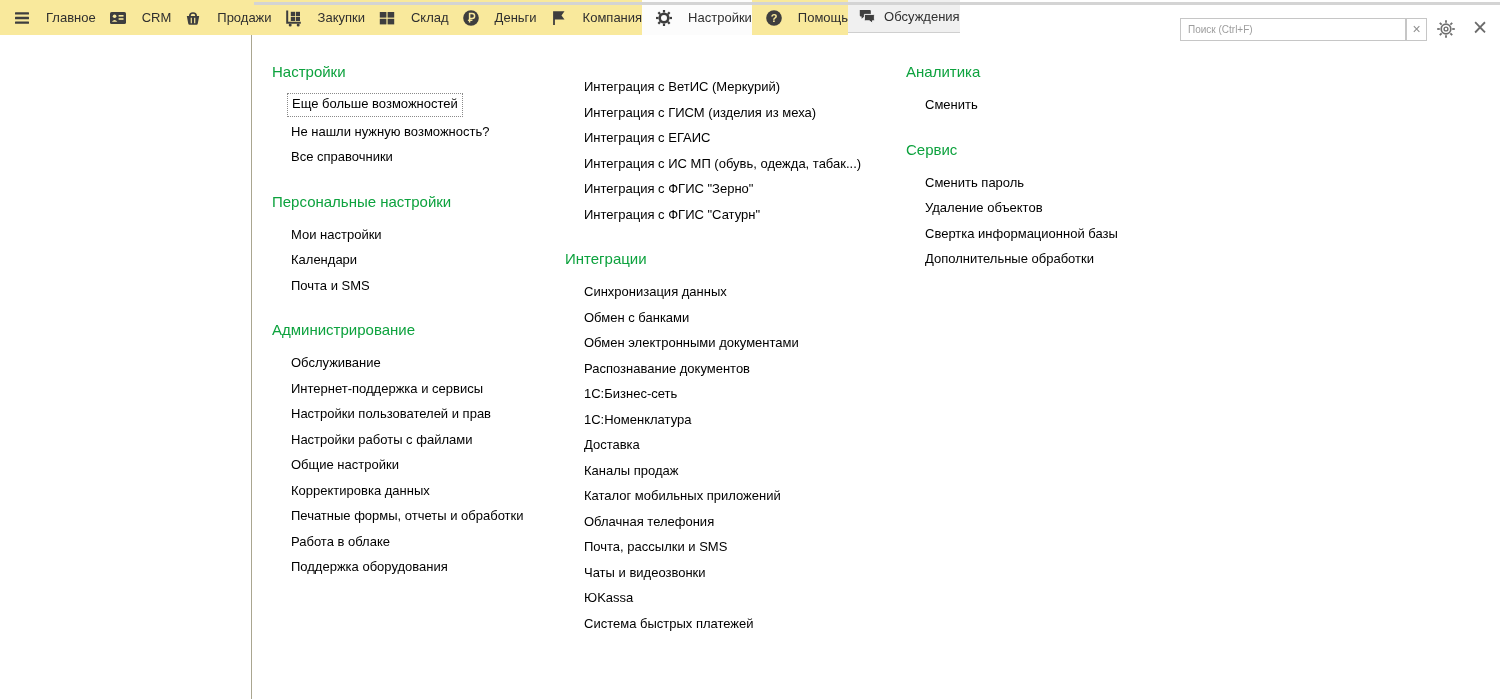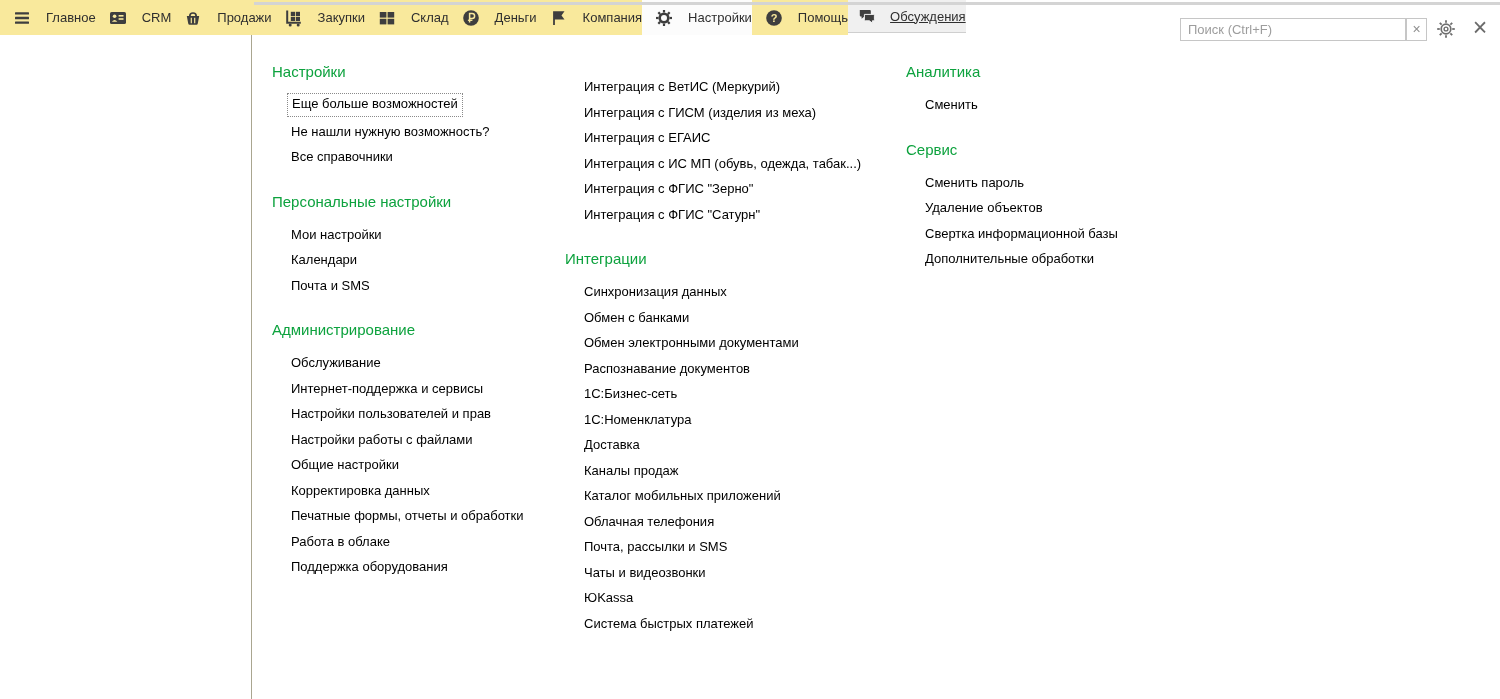--- a/index.html
+++ b/index.html
@@ -11,27 +11,27 @@
            border-right:1px solid #aaa690;display:flex;box-sizing:border-box;}
   .srow{height:35px;display:flex;align-items:center;background:#f9e99c;cursor:pointer;flex:0 0 auto;}
   .srow .ico{width:18px;height:18px;margin-left:13px;display:flex;align-items:center;justify-content:center;flex:0 0 auto;}
   .srow .lbl{margin-left:15px;font-size:13px;color:#2f2f2f;white-space:nowrap;}
   .srow.selected{background:#fcfcfc;}
   .home-row{height:31px;background:#ffffff;border-bottom:1px solid #d9d9d9;border-left:3px solid #2f9e4f;}
   .home-row .ico{margin-left:7px;}
   .home-row .lbl{margin-left:6px;}
   .disc-row{height:32px;background:#f0f0f0;border-bottom:1px solid #cfcfcf;}
   .disc-row .ico{margin-left:10px;}
-  .disc-row .lbl{margin-left:14px;text-decoration:underline;}
+  .disc-row .lbl{margin-left:8px;}
   .side-rest{flex:1 1 auto;background:#f1f1f1;}
 
   
   .top-line{position:absolute;left:254px;right:0;top:2px;height:3px;background:#d4d4d4;}
   .search-input{position:absolute;left:1180px;top:18px;width:226px;height:23px;box-sizing:border-box;
-                border:1px solid #c6c6c6;border-radius:0;padding:8px 7px;font-size:13px;color:#333;
+                border:1px solid #c6c6c6;border-radius:0;padding:8px 7px;font-size:10px;color:#333;
                 font-family:"Liberation Sans","DejaVu Sans",sans-serif;outline:none;}
   .search-input::placeholder{color:#9d9d9d;opacity:1;}
   .clear-btn{position:absolute;left:1406px;top:18px;width:21px;height:23px;box-sizing:border-box;
              border:1px solid #c6c6c6;background:#fff;color:#8f8f8f;font-size:14px;line-height:21px;
              text-align:center;cursor:pointer;user-select:none;}
   .gear-btn{position:absolute;left:1436px;top:19px;width:20px;height:20px;cursor:pointer;}
   .close-btn{position:absolute;left:1468px;top:12px;width:24px;height:30px;color:#6b6b6b;font-size:25px;
              line-height:30px;text-align:center;cursor:pointer;user-select:none;}
 
   

